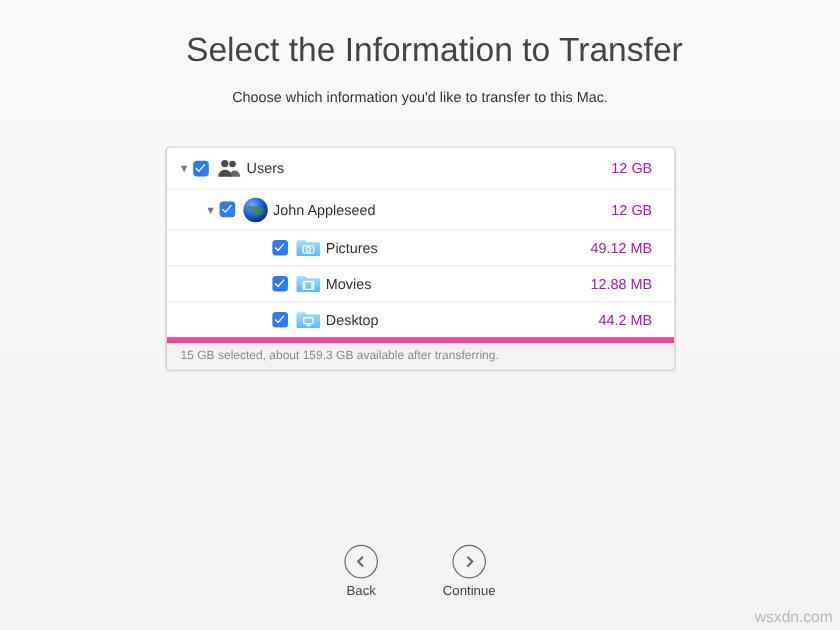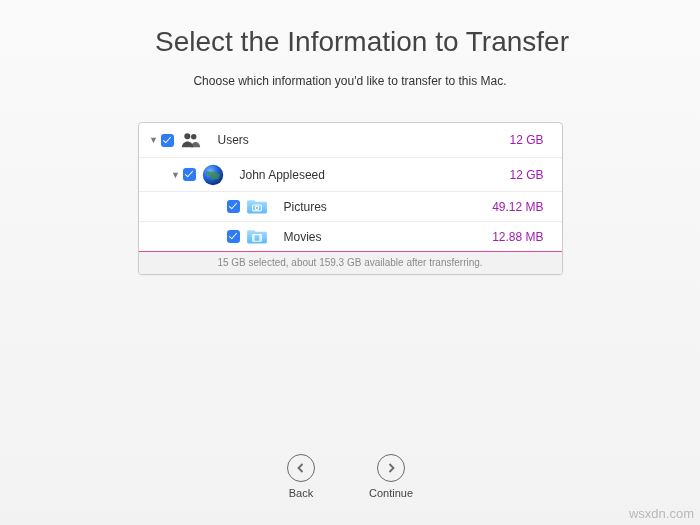--- a/index.html
+++ b/index.html
@@ -63,26 +63,25 @@
     content: "";
     position: absolute;
     left: 4px; top: 1px;
     width: 3px; height: 7px;
     border: solid #fff;
     border-width: 0 1.8px 1.8px 0;
     transform: rotate(42deg);
   }
   .icon { width: 22px; display: flex; justify-content: center; margin: 0 4px 0 6px; }
   .icon svg { display:block; }
-  .label { flex: 1; margin-left: 12px; }
+  .label { flex: 1; }
   .size { color: #a21caf; padding-right: 18px; font-size: 12px; }
   .summary {
     background: #f2f2f2;
-    border-top: 1px solid #ec4899;
-    text-align: center;
+    border-top: 5px solid #ec4899;
     font-size: 10px;
     color: #8a8a8a;
     padding: 5px 12px 6px;
   }
   .pad0 { padding-left: 8px; }
   .pad1 { padding-left: 30px; }
   .pad2 { padding-left: 74px; }
   .nav {
     position: absolute;
     bottom: 26px; left: 0; right: 0;
@@ -196,20 +195,36 @@
               <line x1="6" y1="10" x2="7.3" y2="10"></line>
             <line x1="12.7" y1="8" x2="14" y2="8"></line>
               <line x1="12.7" y1="10" x2="14" y2="10"></line>
           </g>
         </svg>
       </span>
       <span class="label">Movies</span>
       <span class="size">12.88 MB</span>
     </div>
 
+    <div class="row pad2">
+      <span class="disclosure hidden">▼</span>
+      <input type="checkbox" class="chk" checked="" style="">
+      <span class="icon">
+        <svg viewBox="0 0 20 16">
+            <use href="#folder"></use>
+          <g fill="none" stroke="#fff" stroke-width="1" opacity=".9">
+            <rect x="6.5" y="6.3" width="7" height="4.4" rx=".5"></rect>
+            <line x1="8.5" y1="12.2" x2="11.5" y2="12.2"></line>
+            <line x1="10" y1="10.7" x2="10" y2="12.2"></line>
+          </g>
+        </svg>
+      </span>
+      <span class="label">Desktop</span>
+      <span class="size">44.2 MB</span>
+    </div>
 
   </div>
   <div class="summary">15 GB selected, about 159.3 GB available after transferring.</div>
 </div>
 
 <div class="nav">
   <div class="navbtn">
     <span class="circle">
       <svg width="14" height="14" viewBox="0 0 14 14">
           <path d="M8.5 3 L4.5 7 L8.5 11"></path>

